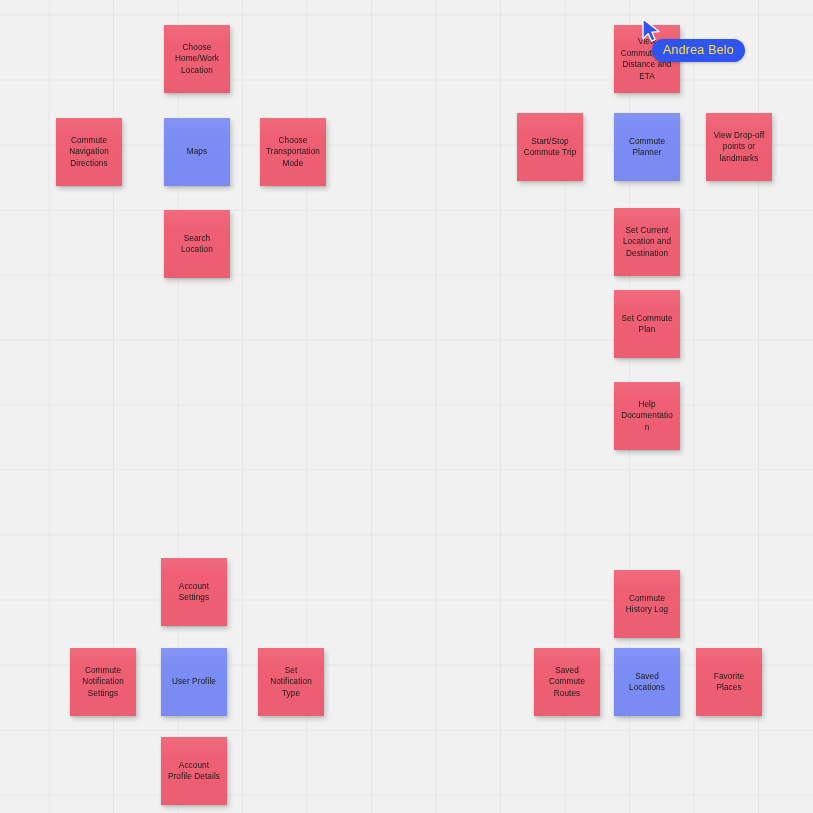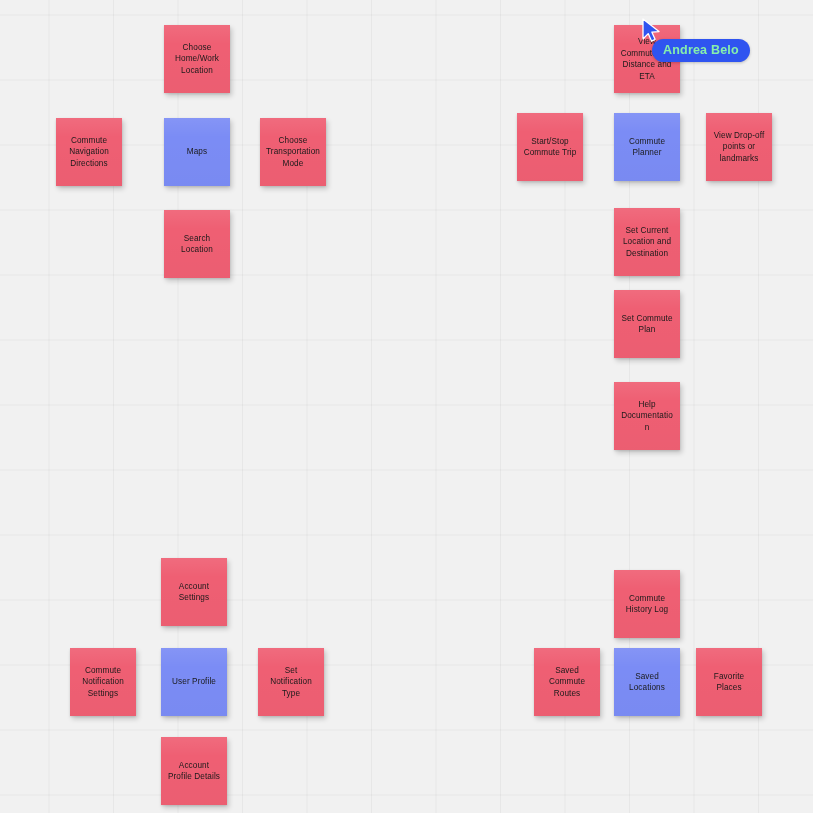--- a/index.html
+++ b/index.html
@@ -76,24 +76,24 @@
   }
   .cursor-pointer {
     position: absolute;
     width: 22px;
     height: 26px;
   }
   .cursor-label {
     position: absolute;
     display: inline-block;
     background: #2f54f0;
-    color: #86efac;
+    color: #fde047;
     font-family: "Liberation Sans", sans-serif;
     font-size: 12.5px;
-    font-weight: bold;
+    font-weight: normal;
     letter-spacing: 0.2px;
     padding: 4px 11px 5px 11px;
     border-radius: 999px;
     white-space: nowrap;
     box-shadow: 0 1px 3px rgba(0,0,0,0.22);
   }
 </style>
 </head>
 <body>
 

